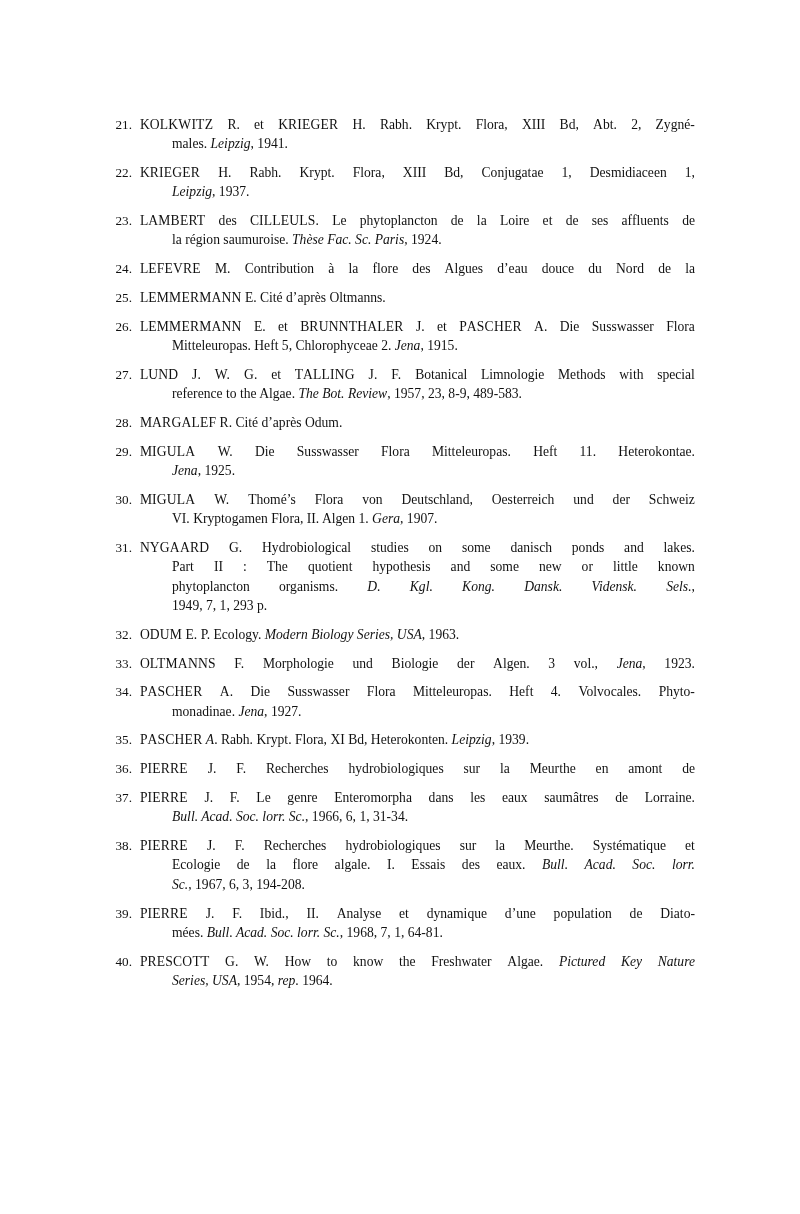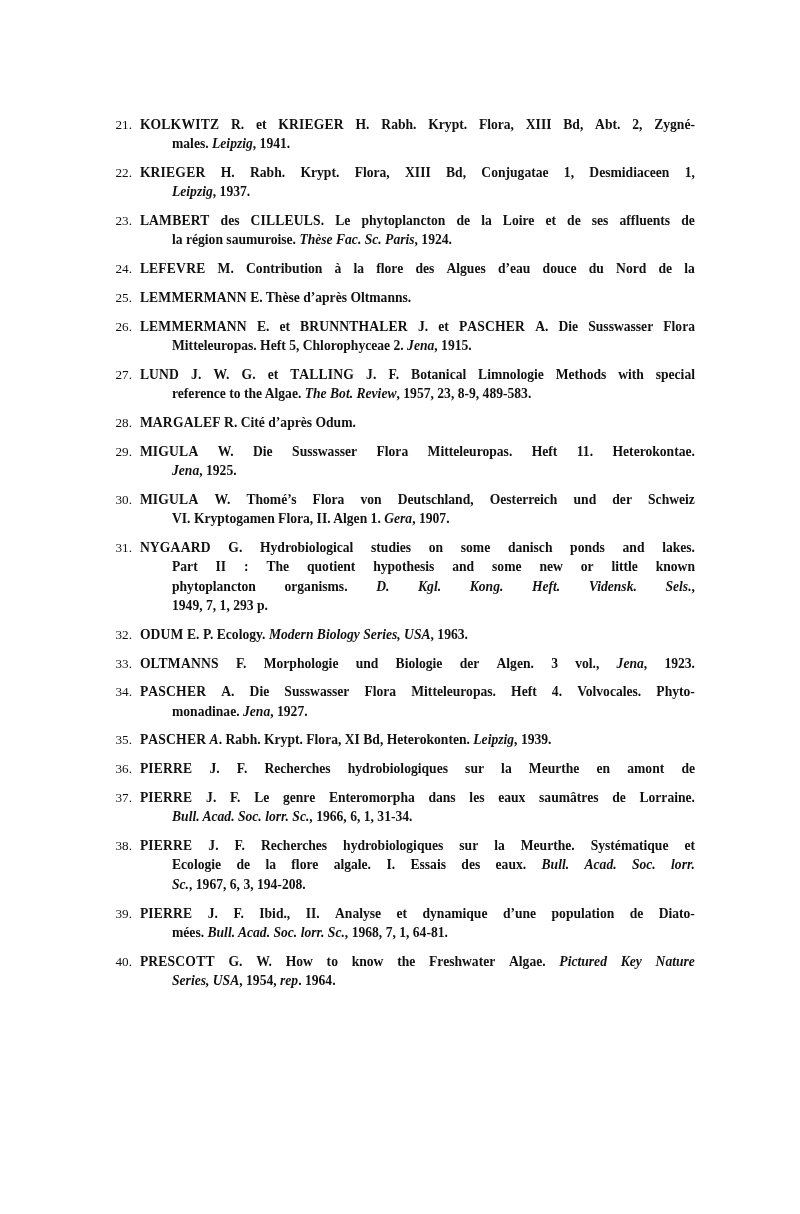--- a/index.html
+++ b/index.html
@@ -65,21 +65,20 @@
   .ref-body {
     font-size: 13.6px;
     line-height: 19.3px;
   }
 
   
   .line {
     display: block;
     white-space: pre-wrap;
     height: 19.3px;
-    font-weight: bold;
   }
   
   .line.first {
     margin-left: 0;
   }
   
   .line.cont {
     margin-left: 32px;
   }
 
@@ -130,21 +129,21 @@
       </div>
       <div class="ref">
         <div class="ref-num">24.</div>
         <div class="ref-body">
           <span class="line first j"><span><span>L</span><span class="sc">EFEVRE</span></span><span><span>M.</span></span><span><span>Contribution</span></span><span><span>à</span></span><span><span>la</span></span><span><span>flore</span></span><span><span>des</span></span><span><span>Algues</span></span><span><span>d’eau</span></span><span><span>douce</span></span><span><span>du</span></span><span><span>Nord</span></span><span><span>de</span></span><span><span>la</span></span></span>
         </div>
       </div>
       <div class="ref">
         <div class="ref-num">25.</div>
         <div class="ref-body">
-          <span class="line first"><span>L</span><span class="sc">EMMERMANN</span><span> E. Thèse d’après Oltmanns.</span></span>
+          <span class="line first"><span>L</span><span class="sc">EMMERMANN</span><span> E. Cité d’après Oltmanns.</span></span>
         </div>
       </div>
       <div class="ref">
         <div class="ref-num">26.</div>
         <div class="ref-body">
           <span class="line first j"><span><span>L</span><span class="sc">EMMERMANN</span></span><span><span>E.</span></span><span><span>et</span></span><span><span>B</span><span class="sc">RUNNTHALER</span></span><span><span>J.</span></span><span><span>et</span></span><span><span>P</span><span class="sc">ASCHER</span></span><span><span>A.</span></span><span><span>Die</span></span><span><span>Susswasser</span></span><span><span>Flora</span></span></span>
           <span class="line cont"><span>Mitteleuropas. Heft 5, Chlorophyceae 2. </span><span class="it">Jena</span><span>, 1915.</span></span>
         </div>
       </div>
       <div class="ref">
@@ -172,21 +171,21 @@
         <div class="ref-body">
           <span class="line first j"><span><span>M</span><span class="sc">IGULA</span></span><span><span>W.</span></span><span><span>Thomé’s</span></span><span><span>Flora</span></span><span><span>von</span></span><span><span>Deutschland,</span></span><span><span>Oesterreich</span></span><span><span>und</span></span><span><span>der</span></span><span><span>Schweiz</span></span></span>
           <span class="line cont"><span>VI. Kryptogamen Flora, II. Algen 1. </span><span class="it">Gera</span><span>, 1907.</span></span>
         </div>
       </div>
       <div class="ref">
         <div class="ref-num">31.</div>
         <div class="ref-body">
           <span class="line first j"><span><span>N</span><span class="sc">YGAARD</span></span><span><span>G.</span></span><span><span>Hydrobiological</span></span><span><span>studies</span></span><span><span>on</span></span><span><span>some</span></span><span><span>danisch</span></span><span><span>ponds</span></span><span><span>and</span></span><span><span>lakes.</span></span></span>
           <span class="line cont j"><span><span>Part</span></span><span><span>II</span></span><span><span>:</span></span><span><span>The</span></span><span><span>quotient</span></span><span><span>hypothesis</span></span><span><span>and</span></span><span><span>some</span></span><span><span>new</span></span><span><span>or</span></span><span><span>little</span></span><span><span>known</span></span></span>
-          <span class="line cont j"><span><span>phytoplancton</span></span><span><span>organisms.</span></span><span><span class="it">D.</span></span><span><span class="it">Kgl.</span></span><span><span class="it">Kong.</span></span><span><span class="it">Heft.</span></span><span><span class="it">Vidensk.</span></span><span><span class="it">Sels.</span><span>,</span></span></span>
+          <span class="line cont j"><span><span>phytoplancton</span></span><span><span>organisms.</span></span><span><span class="it">D.</span></span><span><span class="it">Kgl.</span></span><span><span class="it">Kong.</span></span><span><span class="it">Dansk.</span></span><span><span class="it">Vidensk.</span></span><span><span class="it">Sels.</span><span>,</span></span></span>
           <span class="line cont"><span>1949, 7, 1, 293 p.</span></span>
         </div>
       </div>
       <div class="ref">
         <div class="ref-num">32.</div>
         <div class="ref-body">
           <span class="line first"><span>O</span><span class="sc">DUM</span><span> E. P. Ecology. </span><span class="it">Modern Biology Series, USA</span><span>, 1963.</span></span>
         </div>
       </div>
       <div class="ref">

